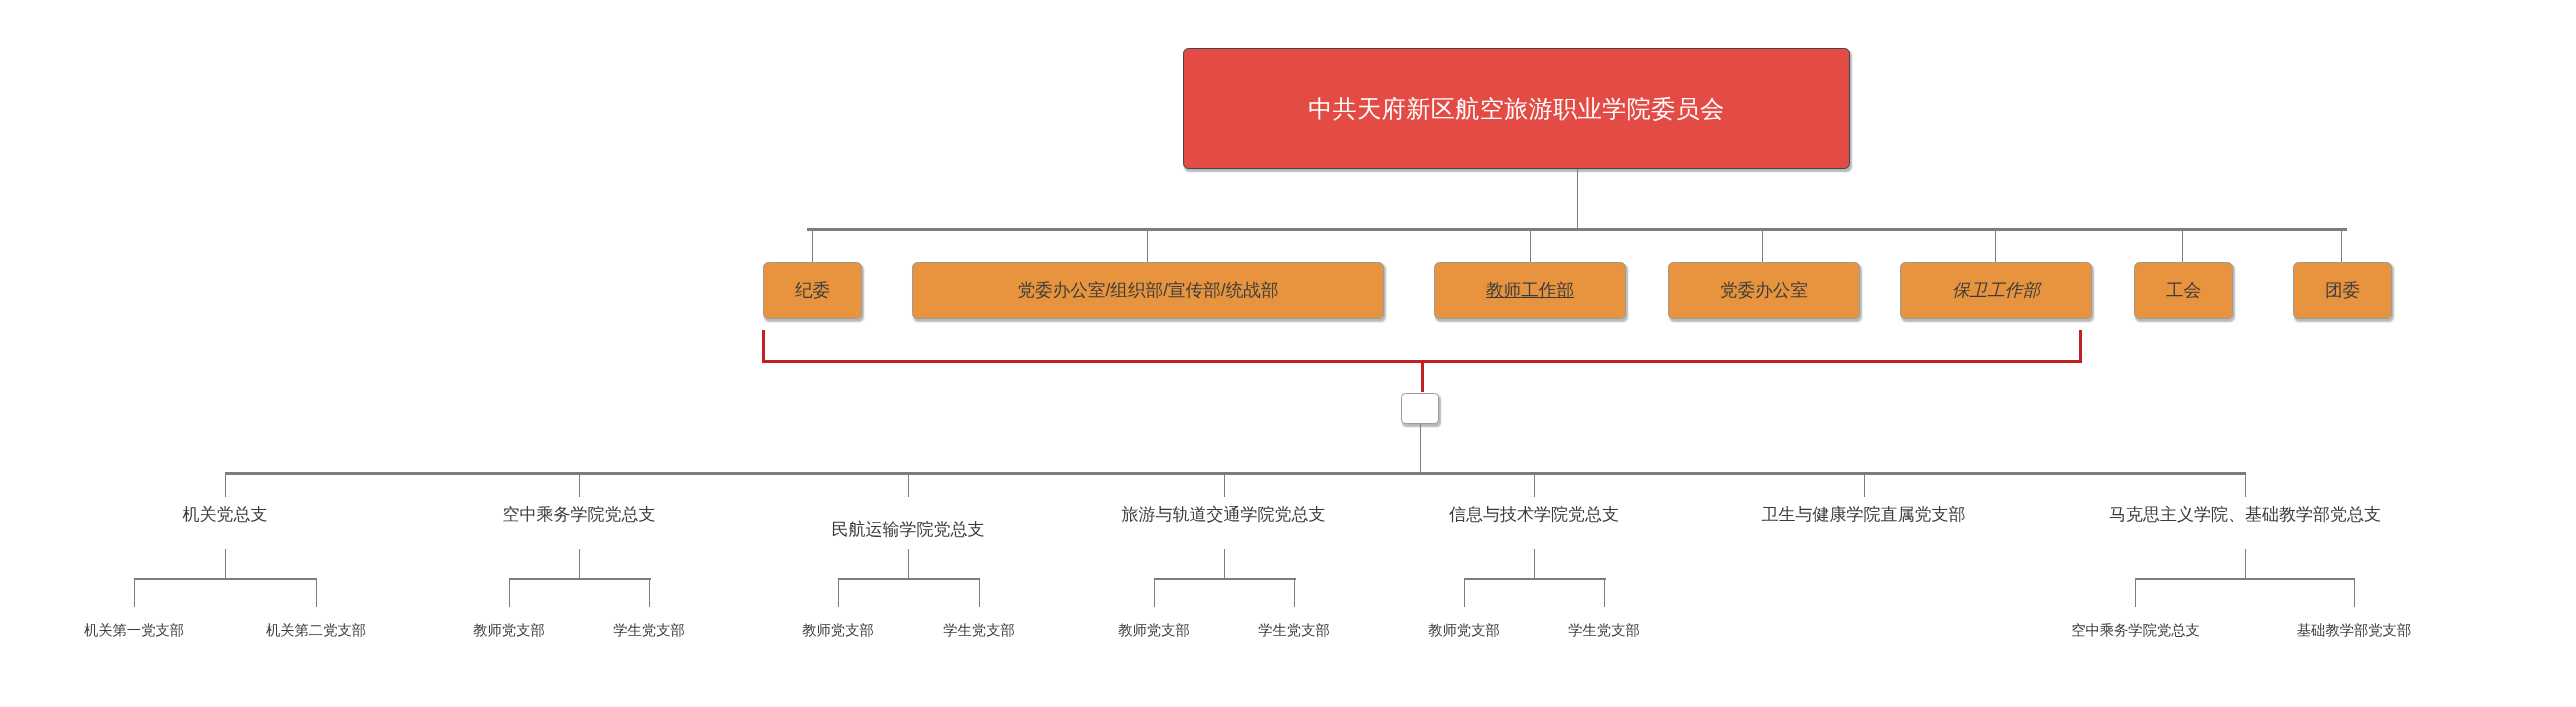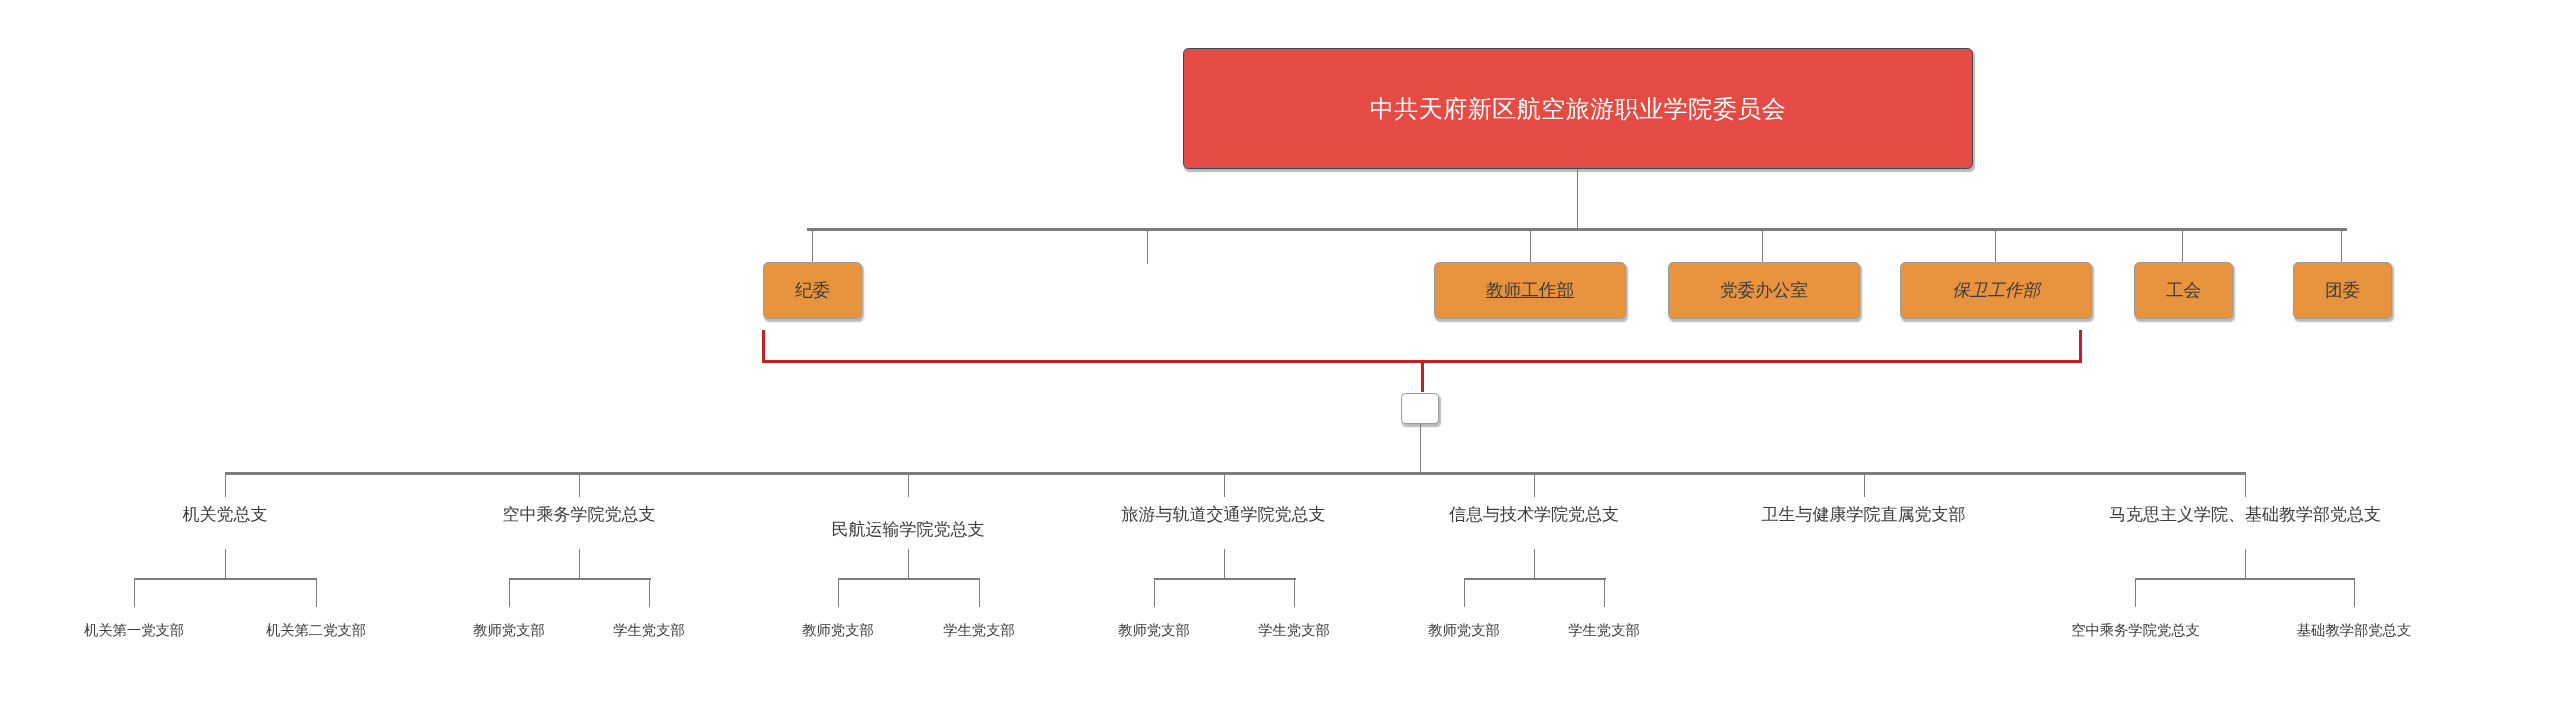--- a/index.html
+++ b/index.html
@@ -99,40 +99,43 @@
     position: absolute;
     background: #C32025;
     width: 2.7px;
   }
 </style>
 </head>
 <body>
 
 <div id="chart">
 
-  <div class="node root" style="left:1183px; top:48px; width:790px; height:121px;">
+  <div class="node root" style="left:1183px; top:48px; width:667px; height:121px;">
     <span>中共天府新区航空旅游职业学院委员会</span>
   </div>
 
   <div class="vline" style="left:1577px; top:169px; width:1.1px; height:60px;"></div>
 
   <div class="hline" style="left:807px; top:228px; width:1540px;"></div>
 
   <div class="vline-thin" style="left:812px; top:231px; height:33px;"></div>
   <div class="vline-thin" style="left:1147px; top:231px; height:33px;"></div>
   <div class="vline-thin" style="left:1530px; top:231px; height:33px;"></div>
   <div class="vline-thin" style="left:1762px; top:231px; height:33px;"></div>
   <div class="vline-thin" style="left:1995px; top:231px; height:33px;"></div>
   <div class="vline-thin" style="left:2182px; top:231px; height:33px;"></div>
   <div class="vline-thin" style="left:2341px; top:231px; height:33px;"></div>
 
   <div class="node dept" style="left:763px; top:262px; width:99px; height:57px;">
     <span>纪委</span>
   </div>
 
+  <div class="node dept" style="left:912px; top:262px; width:472px; height:57px;">
+    <span>党委办公室/组织部/宣传部/统战部</span>
+  </div>
 
   <div class="node dept" style="left:1434px; top:262px; width:192px; height:57px;text-decoration:underline;">
     <span>教师工作部</span>
   </div>
 
   <div class="node dept" style="left:1668px; top:262px; width:192px; height:57px;">
     <span>党委办公室</span>
   </div>
 
   <div class="node dept" style="left:1900px; top:262px; width:192px; height:57px;font-style:italic;">
@@ -258,17 +261,17 @@
     <span>教师党支部</span>
   </div>
   <div class="label l4" style="left:1541px; top:619px; width:126px; height:23px;">
     <span>学生党支部</span>
   </div>
 
   <div class="label l4" style="left:2031px; top:619px; width:209px; height:23px;">
     <span>空中乘务学院党总支</span>
   </div>
   <div class="label l4" style="left:2255px; top:619px; width:198px; height:23px;">
-    <span>基础教学部党总支</span>
+    <span>基础教学部党支部</span>
   </div>
 
 </div>
 
 
 </body></html>

